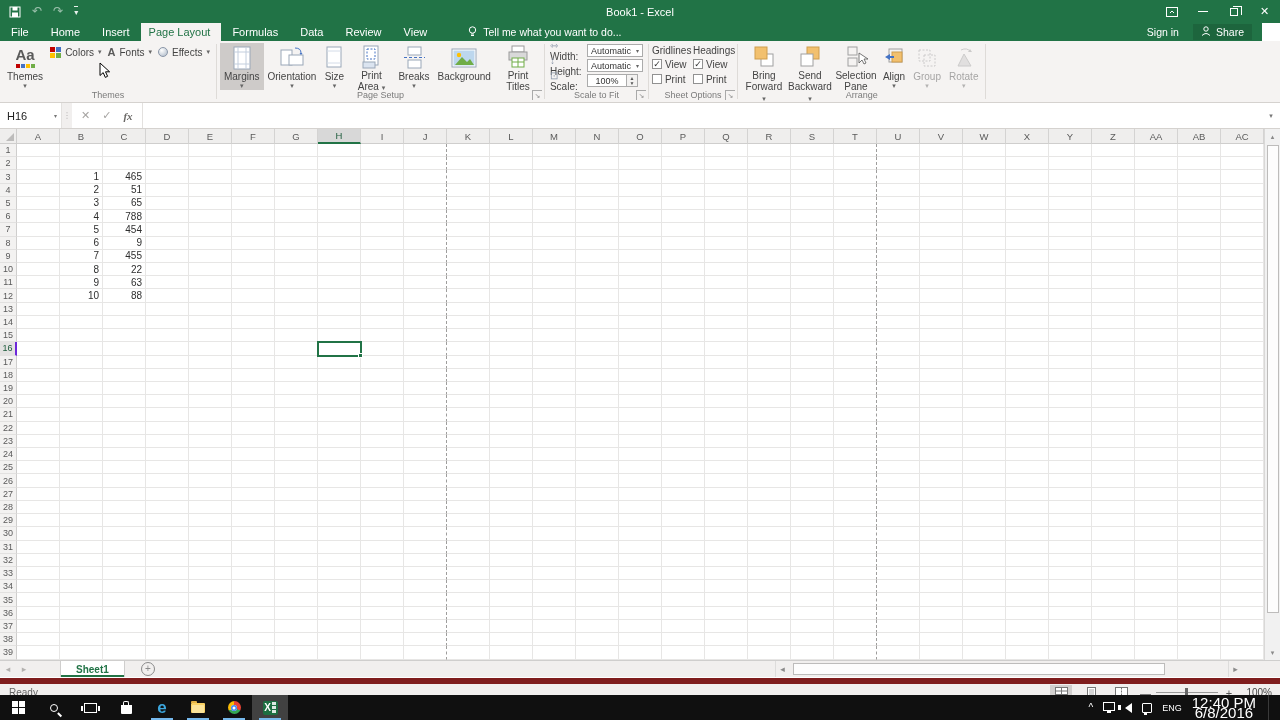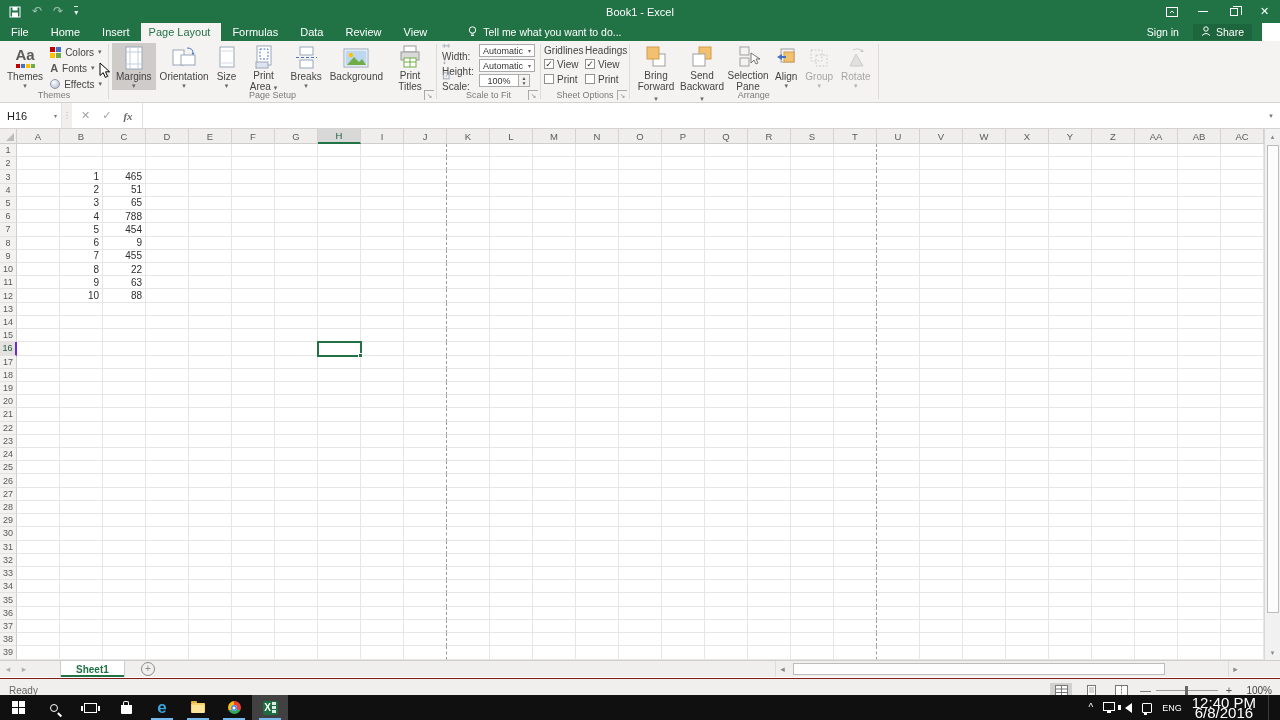--- a/index.html
+++ b/index.html
@@ -33,21 +33,21 @@
   .ribbon{position:absolute;top:41px;left:0;right:0;height:62px;background:#f5f3f2;border-bottom:1px solid #d5d2cf;display:flex;align-items:stretch;}
   .rgroup{position:relative;display:flex;align-items:flex-start;padding:2px 3px 13px 3px;}
   .gsep{width:1px;background:#dedbd8;margin:3px 0;}
   .glabel{position:absolute;bottom:0;left:0;right:0;height:13px;font-size:9px;color:#7b7b7b;text-align:center;line-height:13px;white-space:nowrap;}
   .launch{position:absolute;right:2px;bottom:2px;width:10px;height:10px;font-size:7px;line-height:10px;text-align:center;color:#8a8a8a;border-top:1px solid #a9a9a9;border-left:1px solid #a9a9a9;}
   .bigbtn{height:47px;display:flex;flex-direction:column;align-items:center;justify-content:flex-start;padding:2px 4px 0;font-size:10px;color:#444;line-height:11px;text-align:center;white-space:nowrap;}
   .bigbtn .ic{height:25px;display:flex;align-items:center;justify-content:center;margin-bottom:1px;}
   .bigbtn.wrap{white-space:normal;width:46px;}
   .dd{font-size:7px;color:#666;line-height:8px;}
   .hl{background:#cecbc9;}
-  .stack{display:flex;flex-direction:column;justify-content:space-between;padding-top:1px;}
+  .stack{display:flex;flex-direction:row;justify-content:space-between;padding-top:1px;}
   .smallrow{display:flex;align-items:center;height:16px;font-size:10px;color:#444;gap:4px;padding:0 3px;}
   .colorsq{width:11px;height:11px;display:grid;grid-template-columns:5px 5px;grid-template-rows:5px 5px;gap:1px;}
   .colorsq i{display:block;}
   .fx-a{font-size:11px;font-weight:bold;color:#5a5a5a;line-height:11px;}
   .effects-ic{width:10px;height:10px;border-radius:50%;border:1px solid #8a96a8;background:radial-gradient(circle at 35% 30%,#ffffff,#aab6c6);}
   .themes-aa{font-size:15px;font-weight:bold;color:#5a5a5a;line-height:16px;}
   .dots{display:flex;gap:1px;margin-top:1px;}
   .dots i{width:4px;height:4px;display:block;}
   .ctrlrow{display:flex;align-items:center;height:15px;font-size:10px;color:#444;gap:3px;margin:0 2px;}
   .ctrlrow .lab{width:34px;}
@@ -94,21 +94,21 @@
   #sheet-tabs{display:flex;align-items:stretch;margin-left:28px;}
   .stab{background:#fff;color:#217346;font-weight:bold;padding:0 15px;display:flex;align-items:center;border-left:1px solid #cfcecd;border-right:1px solid #cfcecd;box-shadow:inset 0 -2px 0 #217346;font-size:10px;}
   .newsheet{width:14px;height:14px;border:1px solid #8a8a8a;border-radius:50%;color:#8a8a8a;font-size:10px;line-height:12px;text-align:center;align-self:center;margin-left:16px;}
   .hscroll{margin-left:auto;display:flex;align-items:center;width:505px;}
   .hsbtn{width:14px;height:100%;display:flex;align-items:center;justify-content:center;color:#8a8a8a;font-size:9px;border-left:1px solid #dddcdb;}
   .htrack{flex:1;height:100%;background:#f1efee;position:relative;}
   .hthumb{position:absolute;left:4px;top:2px;bottom:2px;width:372px;background:#fdfdfd;border:1px solid #bdbcbb;}
   .sbcorner{width:38px;border-left:1px solid #dddcdb;}
 
   
-  .statusbar{position:absolute;top:678px;left:0;right:0;height:23px;background:#f1efee;border-top:1px solid #7f1d1d;display:flex;align-items:center;font-size:10px;color:#666;}
+  .statusbar{position:absolute;top:678px;left:0;right:0;height:23px;background:#f1efee;border-top:6px solid #7f1d1d;display:flex;align-items:center;font-size:10px;color:#666;}
   .statusbar .mode{margin-left:9px;}
   .sb-right{margin-left:auto;display:flex;align-items:center;gap:8px;padding-right:8px;}
   .viewbtn{width:22px;height:15px;display:flex;align-items:center;justify-content:center;}
   .viewbtn.active{background:#d2d0cf;}
   .zoomctl{display:flex;align-items:center;gap:6px;}
   .zoomctl .zminus,.zoomctl .zplus{font-size:11px;color:#555;width:10px;text-align:center;}
   .ztrack{width:62px;height:1px;background:#999;position:relative;}
   .zthumb{position:absolute;left:29px;top:-4px;width:3px;height:9px;background:#666;}
   .zpct{width:30px;text-align:right;color:#444;}
 

